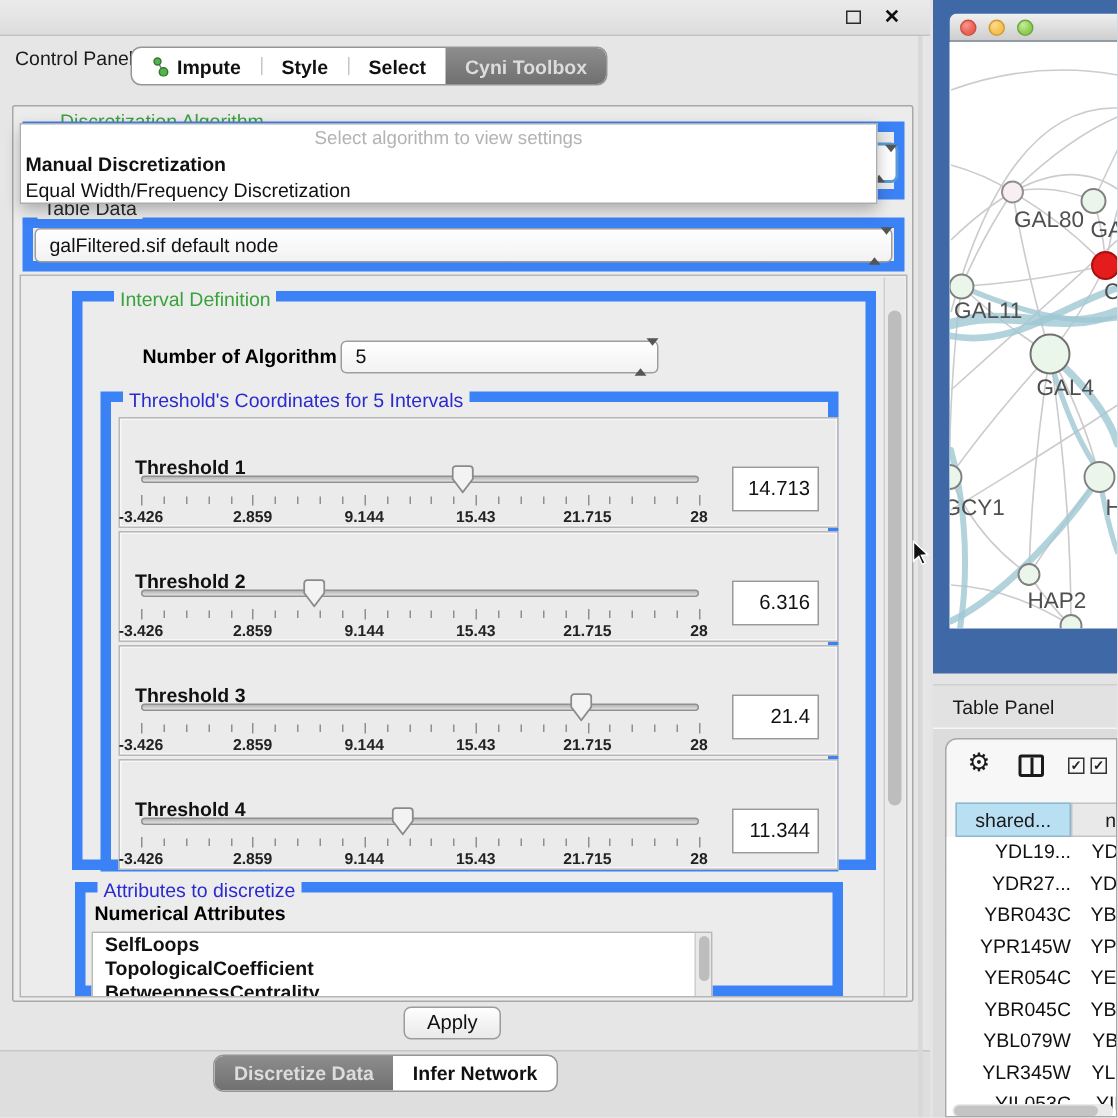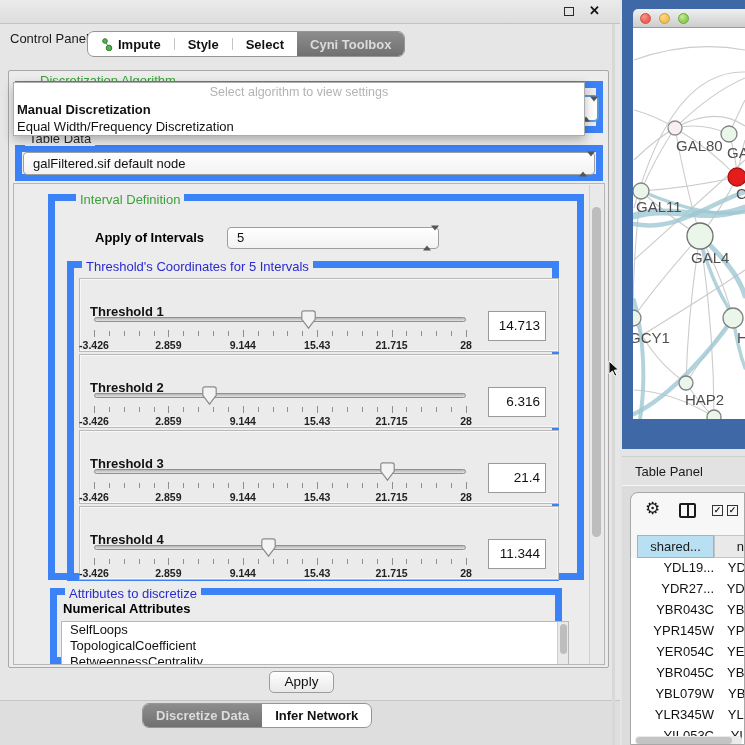--- a/index.html
+++ b/index.html
@@ -61,22 +61,22 @@
   .sliderzone { position:absolute; left:12px; top:30px; width:380px; height:42px; }
   .track { position:absolute; left:2px; top:8px; width:372px; height:5px; border:1px solid #909090;
     border-radius:3px; background:linear-gradient(#b5b5b5,#e2e2e2); }
   .thumb-svg { position:absolute; top:1px; }
   .tick { position:absolute; width:1px; background:#8f8f8f; }
   .ticklab { position:absolute; top:30px; transform:translateX(-50%); font-size:10.5px; font-weight:bold; color:#222; white-space:nowrap; }
   .tvalue { position:absolute; left:408px; top:32px; width:58px; height:30px; background:#fff;
     border:1px solid #999; font-size:13.5px; color:#111; text-align:right; line-height:28px; padding-right:5px; }
 
   
-  #attr-list { position:absolute; left:4px; top:26px; width:508px; height:46px; background:#fff;
-    border:1px solid #b8b8b8; overflow:hidden; }
+  #attr-list { position:absolute; left:4px; top:26px; width:414px; height:46px; background:#fff;
+    border:1px solid #b8b8b8; overflow:hidden;font-weight:bold; }
   .attr-item { padding-left:8px; font-size:13px; line-height:16px; color:#111; white-space:nowrap; }
 
   #apply-btn { position:absolute; left:269px; top:671px; width:65px; height:22px; border:1px solid #9c9c9c;
     border-radius:5px; background:linear-gradient(#fefefe,#e9e9e9); font-size:13.5px; color:#111;
     text-align:center; line-height:20px; }
   #cp-bottom-strip { position:absolute; left:0; top:700px; width:620px; height:45px; background:#dedede; border-top:1px solid #c6c6c6; }
   #cp-right-divider { position:absolute; left:612px; top:24px; width:3px; height:721px; background:#d8d8d8; }
 
   
   #net-frame { position:absolute; left:622px; top:0; width:123px; height:449px; background:#3f69a6; }
@@ -159,21 +159,21 @@
 
       <div id="scroll-region">
 
         <div class="vsb" style="right:1px; top:1px; width:14px; height:480px;">
           <span class="thumb" style="left:2px; top:22px; width:9px; height:330px;"></span>
         </div>
 
         <div class="group" style="left:34px; top:10px; width:536px; height:386px;">
           <span class="grouplab lab-green">Interval Definition</span>
 
-          <span class="abs" style="left:40px; top:26px; font-size:13px; font-weight:bold; line-height:22px;">Apply of Intervals</span>
+          <span class="abs" style="left:40px; top:26px; font-size:13px; font-weight:bold; line-height:22px;">Number of Algorithm</span>
           <div class="combo" style="left:172px; top:26px; width:212px; height:22px;">
             <span class="val" style="top:2px;">5</span>
             <span class="spin"><span class="up"></span><span class="dn"></span></span>
           </div>
 
           <div class="group" style="left:12px; top:60px; width:492px; height:320px;">
             <span class="grouplab lab-blue">Threshold's Coordinates for 5 Intervals</span>
             <div id="thresh-rows">
                 <div class="tbox" style="top: 10px;">
                   <span class="tlabel">Threshold 1</span>

